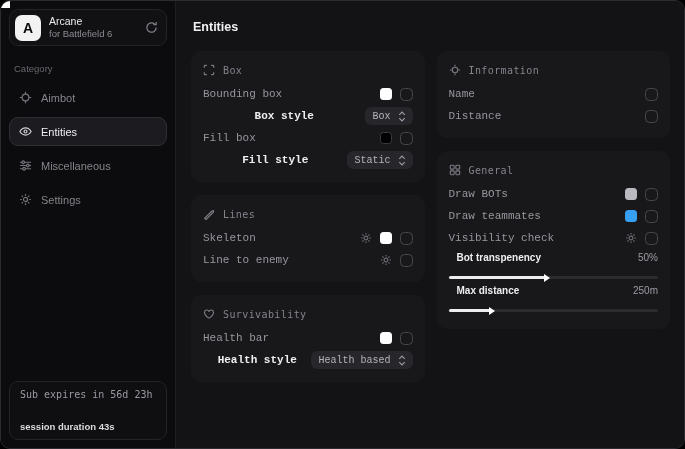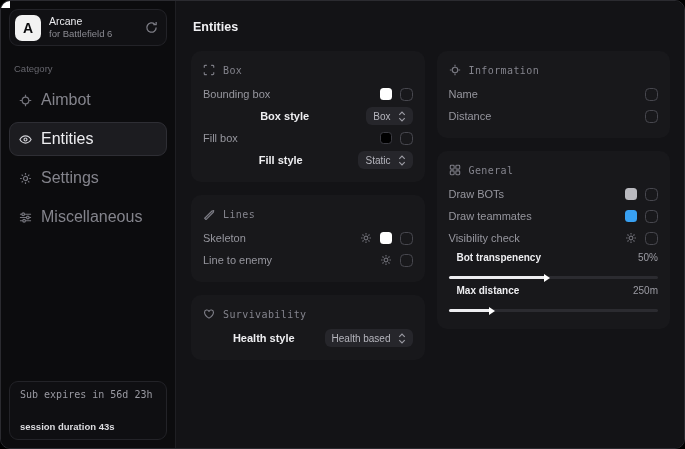--- a/index.html
+++ b/index.html
@@ -18,39 +18,39 @@
   .app-card { display:flex; align-items:center; gap:8px; padding:5px 8px 5px 5px;
               border:1px solid #232328; border-radius:9px; background:#111114; height:37px; }
   .logo { width:26px; height:26px; border-radius:7px; background:#f2f2f2; color:#0b0b0d;
           font-weight:700; font-size:14px; display:grid; place-items:center; flex:0 0 26px; }
   .app-text { display:flex; flex-direction:column; line-height:1.25; }
   .app-name { font-size:10.5px; font-weight:400; color:#ececef; }
   .app-sub  { font-size:9.5px; color:#8b8b92; }
   .sync { margin-left:auto; color:#7c7c84; display:flex; }
   .cat-label { margin:17px 5px 9px; font-size:9.5px; color:#66666d; }
   .nav-item { display:flex; align-items:center; gap:9px; padding:7px 9px; margin-bottom:5px;
-              border:1px solid transparent; border-radius:9px; font-size:16px; color:#84848c; cursor:default; }
+              border:1px solid transparent; border-radius:9px; font-size:11px; color:#84848c; cursor:default; }
   .nav-item .nicon { display:flex; color:#74747c; }
   .nav-item.active { background:#1c1c20; border-color:#2e2e34; color:#eeeef1; }
   .nav-item.active .nicon { color:#cfcfd4; }
   .side-spacer { flex:1; }
   .sub-card { border:1px solid #232328; border-radius:9px; background:#0f0f12; padding:7px 10px; }
   .sub-line1 { font-family:"DejaVu Sans Mono", monospace; font-size:10px; color:#9a9aa2; margin-bottom:21px; white-space:nowrap; }
   .sub-line2 { font-size:9.5px; font-weight:700; color:#dcdce0; }
 
   
   .main { flex:1; background:#131316; padding:19px 14px 14px 15px; display:flex; flex-direction:column; }
   .page-title { font-size:12.5px; font-weight:700; color:#f0f0f3; margin-left:2px; }
   .cols { display:flex; gap:12px; margin-top:17px; }
   .col { flex:1 1 0; }
   .panel { background:#18181b; border-radius:10px; padding:9px 12px 11px; margin-bottom:13px; }
   .p-head { display:flex; align-items:center; gap:8px; height:20px; margin-bottom:3px;
             font-family:"DejaVu Sans Mono", monospace; font-size:10px; letter-spacing:0.4px; color:#84848d; }
   .p-head .picon { display:flex; color:#7b7b84; }
-  .row { display:flex; align-items:center; height:22px; font-size:11px; color:#96969e; }
+  .row { display:flex; align-items:center; height:22px; font-size:11px; color:#96969e;font-family:Liberation Mono, monospace; }
   .row .lbl { flex:1; }
   .row.bright .lbl { color:#eeeef1; font-weight:600;text-align:center; }
   .ctrl { display:flex; align-items:center; gap:8px; }
   .swatch { width:12px; height:12px; border-radius:3.5px; }
   .swatch.dark { border:1px solid #3a3a41; }
   .checkbox { width:13px; height:13px; border:1.5px solid #47474e; border-radius:4.5px; background:transparent; }
   .pill { height:18px; display:flex; align-items:center; gap:7px; background:#26262b; border-radius:6px;
           padding:0 7px; font-size:10px; color:#b5b5bd; }
   .pill .updown { display:flex; color:#9a9aa2; }
   .gearbtn { display:flex; color:#6e6e76; }
@@ -103,37 +103,37 @@
           <path d="M1 7s2.2-3.8 6-3.8S13 7 13 7s-2.2 3.8-6 3.8S1 7 1 7z"></path>
             <circle cx="7" cy="7" r="1.6"></circle>
         </svg>
       </span>
       <span class="lbl">Entities</span>
     </div>
 
     <div class="nav-item">
       <span class="nicon">
         <svg width="13" height="13" viewBox="0 0 14 14" fill="none" stroke="currentColor" stroke-width="1.3">
-          <circle cx="7" cy="7" r="2.2"></circle>
-          <path d="M7 1.2v1.8M7 11v1.8M1.2 7H3M11 7h1.8M2.9 2.9l1.3 1.3M9.8 9.8l1.3 1.3M11.1 2.9 9.8 4.2M4.2 9.8l-1.3 1.3"></path>
-        </svg>
-      </span>
-      <span class="lbl">Settings</span>
-    </div>
-
-    <div class="nav-item">
-      <span class="nicon">
-        <svg width="13" height="13" viewBox="0 0 14 14" fill="none" stroke="currentColor" stroke-width="1.3">
           <path d="M1 3.5h12M1 7h12M1 10.5h12"></path>
             <circle cx="4.5" cy="3.5" r="1.4" fill="#0c0c0e"></circle>
             <circle cx="9.5" cy="7" r="1.4" fill="#0c0c0e"></circle>
             <circle cx="5.5" cy="10.5" r="1.4" fill="#0c0c0e"></circle>
         </svg>
       </span>
       <span class="lbl">Miscellaneous</span>
+    </div>
+
+    <div class="nav-item">
+      <span class="nicon">
+        <svg width="13" height="13" viewBox="0 0 14 14" fill="none" stroke="currentColor" stroke-width="1.3">
+          <circle cx="7" cy="7" r="2.2"></circle>
+          <path d="M7 1.2v1.8M7 11v1.8M1.2 7H3M11 7h1.8M2.9 2.9l1.3 1.3M9.8 9.8l1.3 1.3M11.1 2.9 9.8 4.2M4.2 9.8l-1.3 1.3"></path>
+        </svg>
+      </span>
+      <span class="lbl">Settings</span>
     </div>
 
     <div class="side-spacer"></div>
 
     <div class="sub-card">
       <div class="sub-line1">Sub expires in 56d 23h</div>
       <div class="sub-line2">session duration 43s</div>
     </div>
   </div>
 
@@ -232,20 +232,27 @@
         </div>
 
         <div class="panel">
           <div class="p-head">
             <span class="picon">
               <svg width="12" height="12" viewBox="0 0 14 14" fill="none" stroke="currentColor" stroke-width="1.3">
                 <path d="M7 11.8S1.8 8.6 1.8 5.2A2.7 2.7 0 0 1 7 4a2.7 2.7 0 0 1 5.2 1.2C12.2 8.6 7 11.8 7 11.8z" stroke-linejoin="round"></path>
               </svg>
             </span>
             <span>Survivability</span>
+          </div>
+          <div class="row">
+            <span class="lbl">Health bar</span>
+            <span class="ctrl">
+              <span class="swatch" style="background: rgb(255, 255, 255);"></span>
+              <span class="checkbox"></span>
+            </span>
           </div>
           <div class="row bright">
             <span class="lbl">Health style</span>
             <span class="ctrl">
               <span class="pill">
                 <span>Health based</span>
                 <span class="updown">
                   <svg width="8" height="11" viewBox="0 0 8 12" fill="none" stroke="currentColor" stroke-width="1.3">
                       <path d="M1 4.2 4 1.2l3 3M1 7.8l3 3 3-3"></path>
                     </svg>

